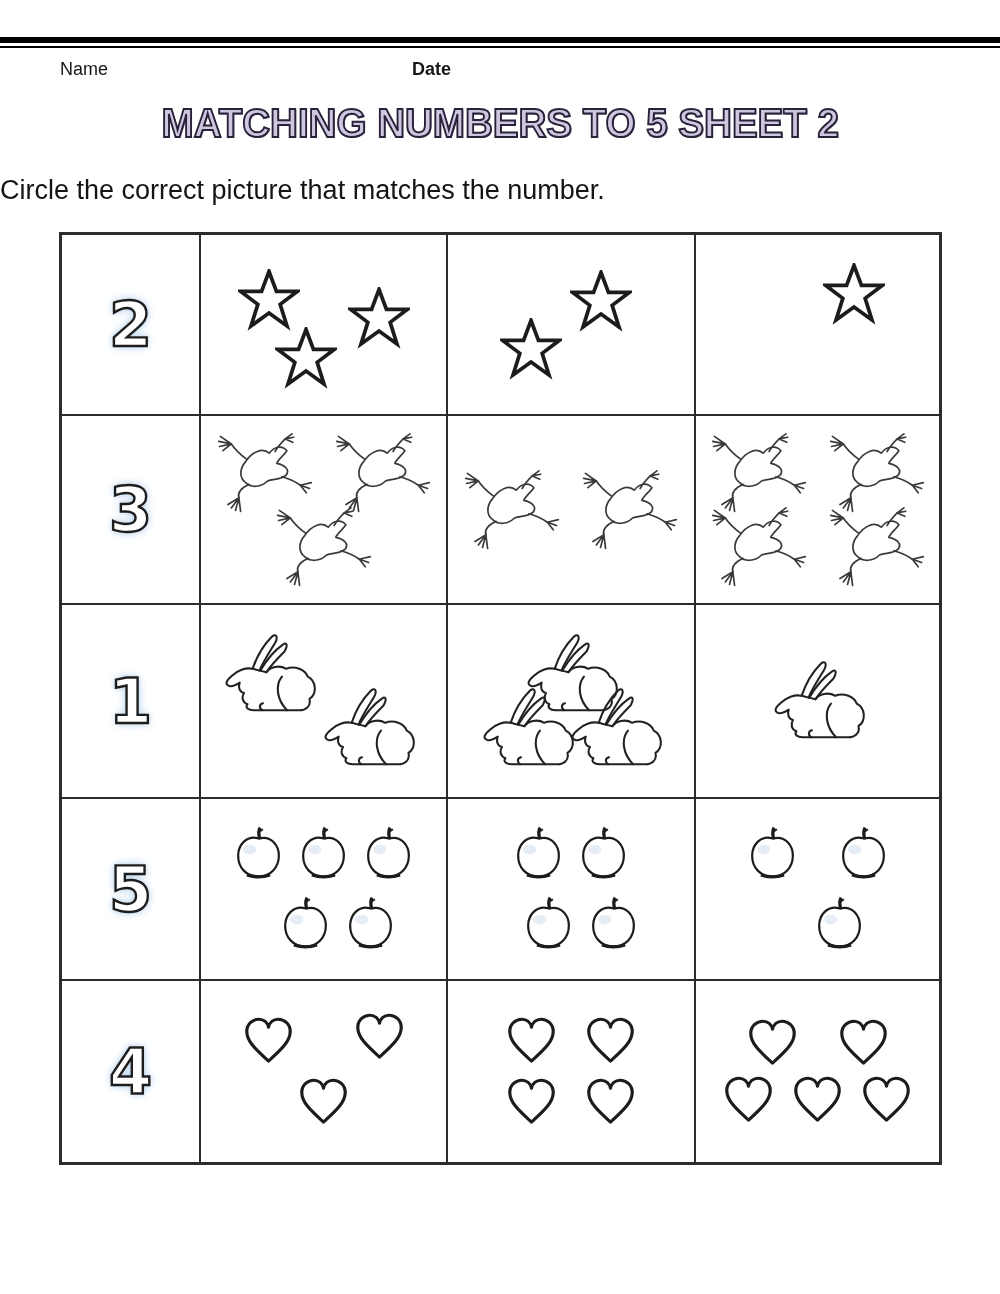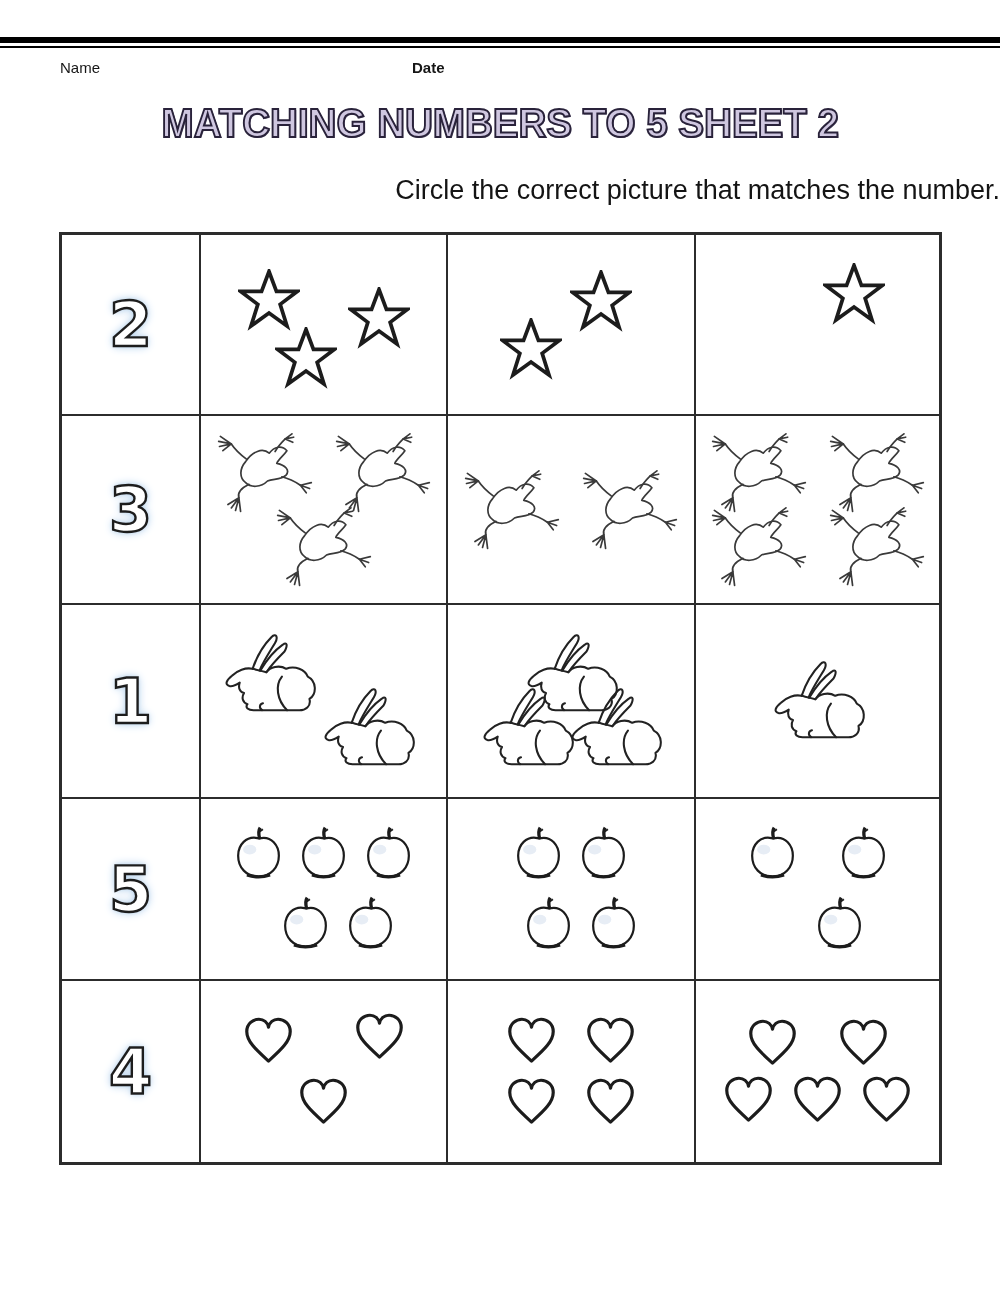--- a/index.html
+++ b/index.html
@@ -5,33 +5,33 @@
   html,body{margin:0;padding:0;background:#fff;}
   body{width:1000px;height:1294px;position:relative;overflow:hidden;
        font-family:"Liberation Sans",sans-serif;color:#111;}
 
   
   .top-rule{position:absolute;top:37px;left:0;width:1000px;}
   .rule-thick{height:6px;background:#000;}
   .rule-thin{height:2px;background:#000;margin-top:3px;}
 
   
-  .meta-label{position:absolute;top:59px;font-size:15px;color:#161616;}
+  .meta-label{position:absolute;top:59px;font-size:18px;color:#161616;}
   .name-label{left:60px;}
   .date-label{left:412px;font-weight:bold;}
 
   
   .title-wrap{position:absolute;top:100px;left:0;width:1000px;text-align:center;}
   .title-inner{display:inline-block;transform:scaleX(.94);
        font-family:"Liberation Sans",sans-serif;font-weight:bold;font-size:41px;
        letter-spacing:0px;color:#cfc7e0;-webkit-text-stroke:2px #29223a;
        text-shadow:1px 1px 0 #57506b;}
 
   
-  .instruction{position:absolute;top:175px;left:0;width:1000px;text-align:right;
+  .instruction{position:absolute;top:175px;left:0;width:1000px;text-align:left;
        font-size:27px;color:#141414;}
 
   
   .grid{position:absolute;left:59px;top:232px;
         display:grid;
         grid-template-columns:139px 247px 248px 243px;
         grid-template-rows:181px 189px 194px 182px 181px;
         border:3px solid #2c2c2c;background:#fff;}
   .cell{border-right:2px solid #2c2c2c;border-bottom:2px solid #2c2c2c;
         box-sizing:border-box;overflow:hidden;}

